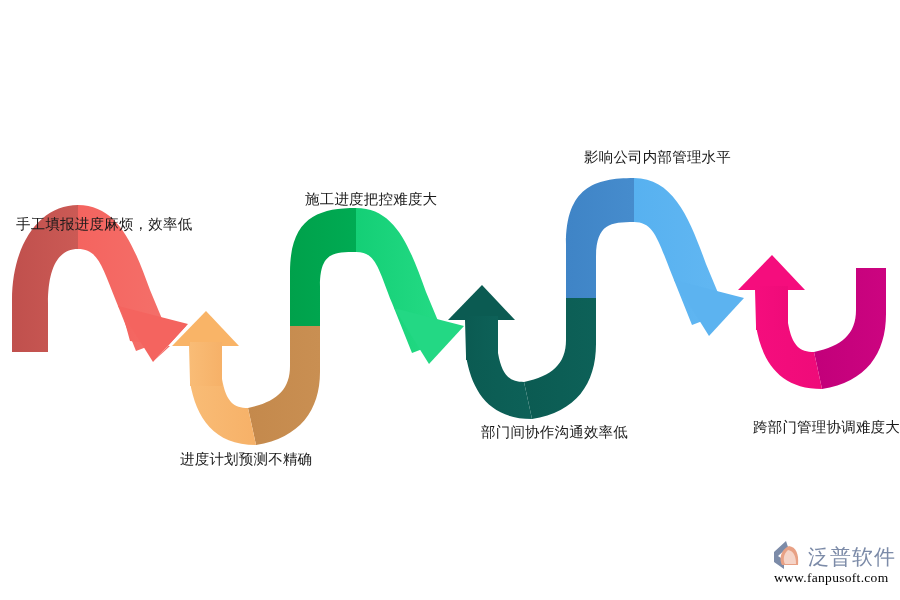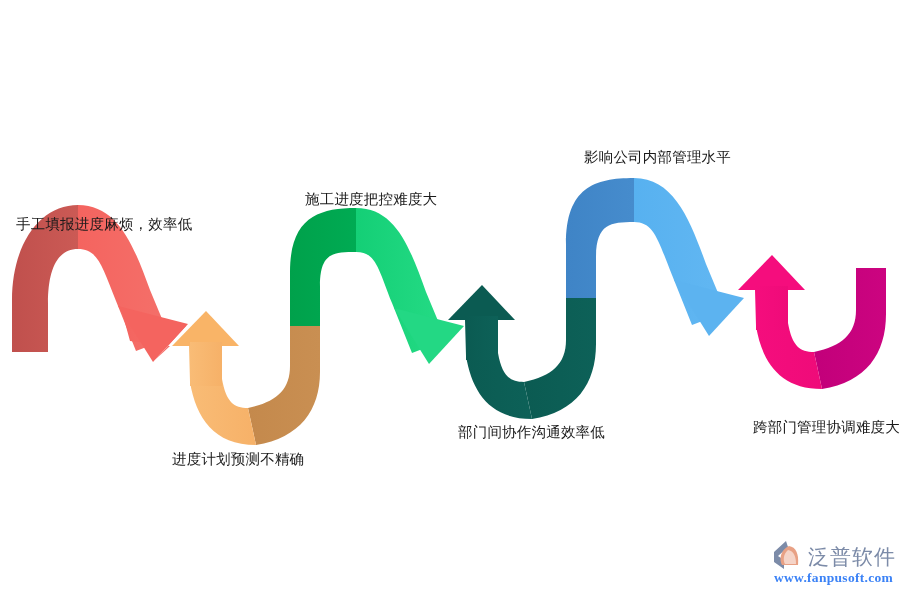--- a/index.html
+++ b/index.html
@@ -23,23 +23,23 @@
   }
   .wave-label {
     position: absolute;
     font-size: 14.5px;
     color: #1a1a1a;
     white-space: nowrap;
     letter-spacing: 0.2px;
     line-height: 1;
   }
   #label-0 { left: 16px;   top: 211px; margin-top: 6px; }
-  #label-1 { left: 172px; top: 452px; }
+  #label-1 { left: 180px; top: 452px; }
   #label-2 { left: 305px; top: 192px; text-align: center; }
-  #label-3 { left: 458px; top: 425px; }
+  #label-3 { left: 481px; top: 425px; }
   #label-4 { left: 584px; top: 150px; }
   #label-5 { left: 753px; top: 390px; margin-top: 30px; }
 
   #logo {
     position: absolute;
     left: 772px;
     top: 538px;
     width: 120px;
     height: 52px;
   }
@@ -59,22 +59,22 @@
     color: #7c8ba8;
     letter-spacing: 1px;
     line-height: 30px;
     white-space: nowrap;
   }
   #logo-url {
     position: absolute;
     left: 2px;
     top: 32px;
     font-size: 13.5px;
-    font-weight: bold;
-    color: #3b82f6;
+    font-weight: normal;
+    color: #000000;
     letter-spacing: 0.3px;
     white-space: nowrap;
     font-family: "Liberation Serif", "DejaVu Serif", serif;
   }
 </style>
 </head>
 <body>
 
 <svg id="canvas" viewBox="0 0 900 600">
   <defs>

